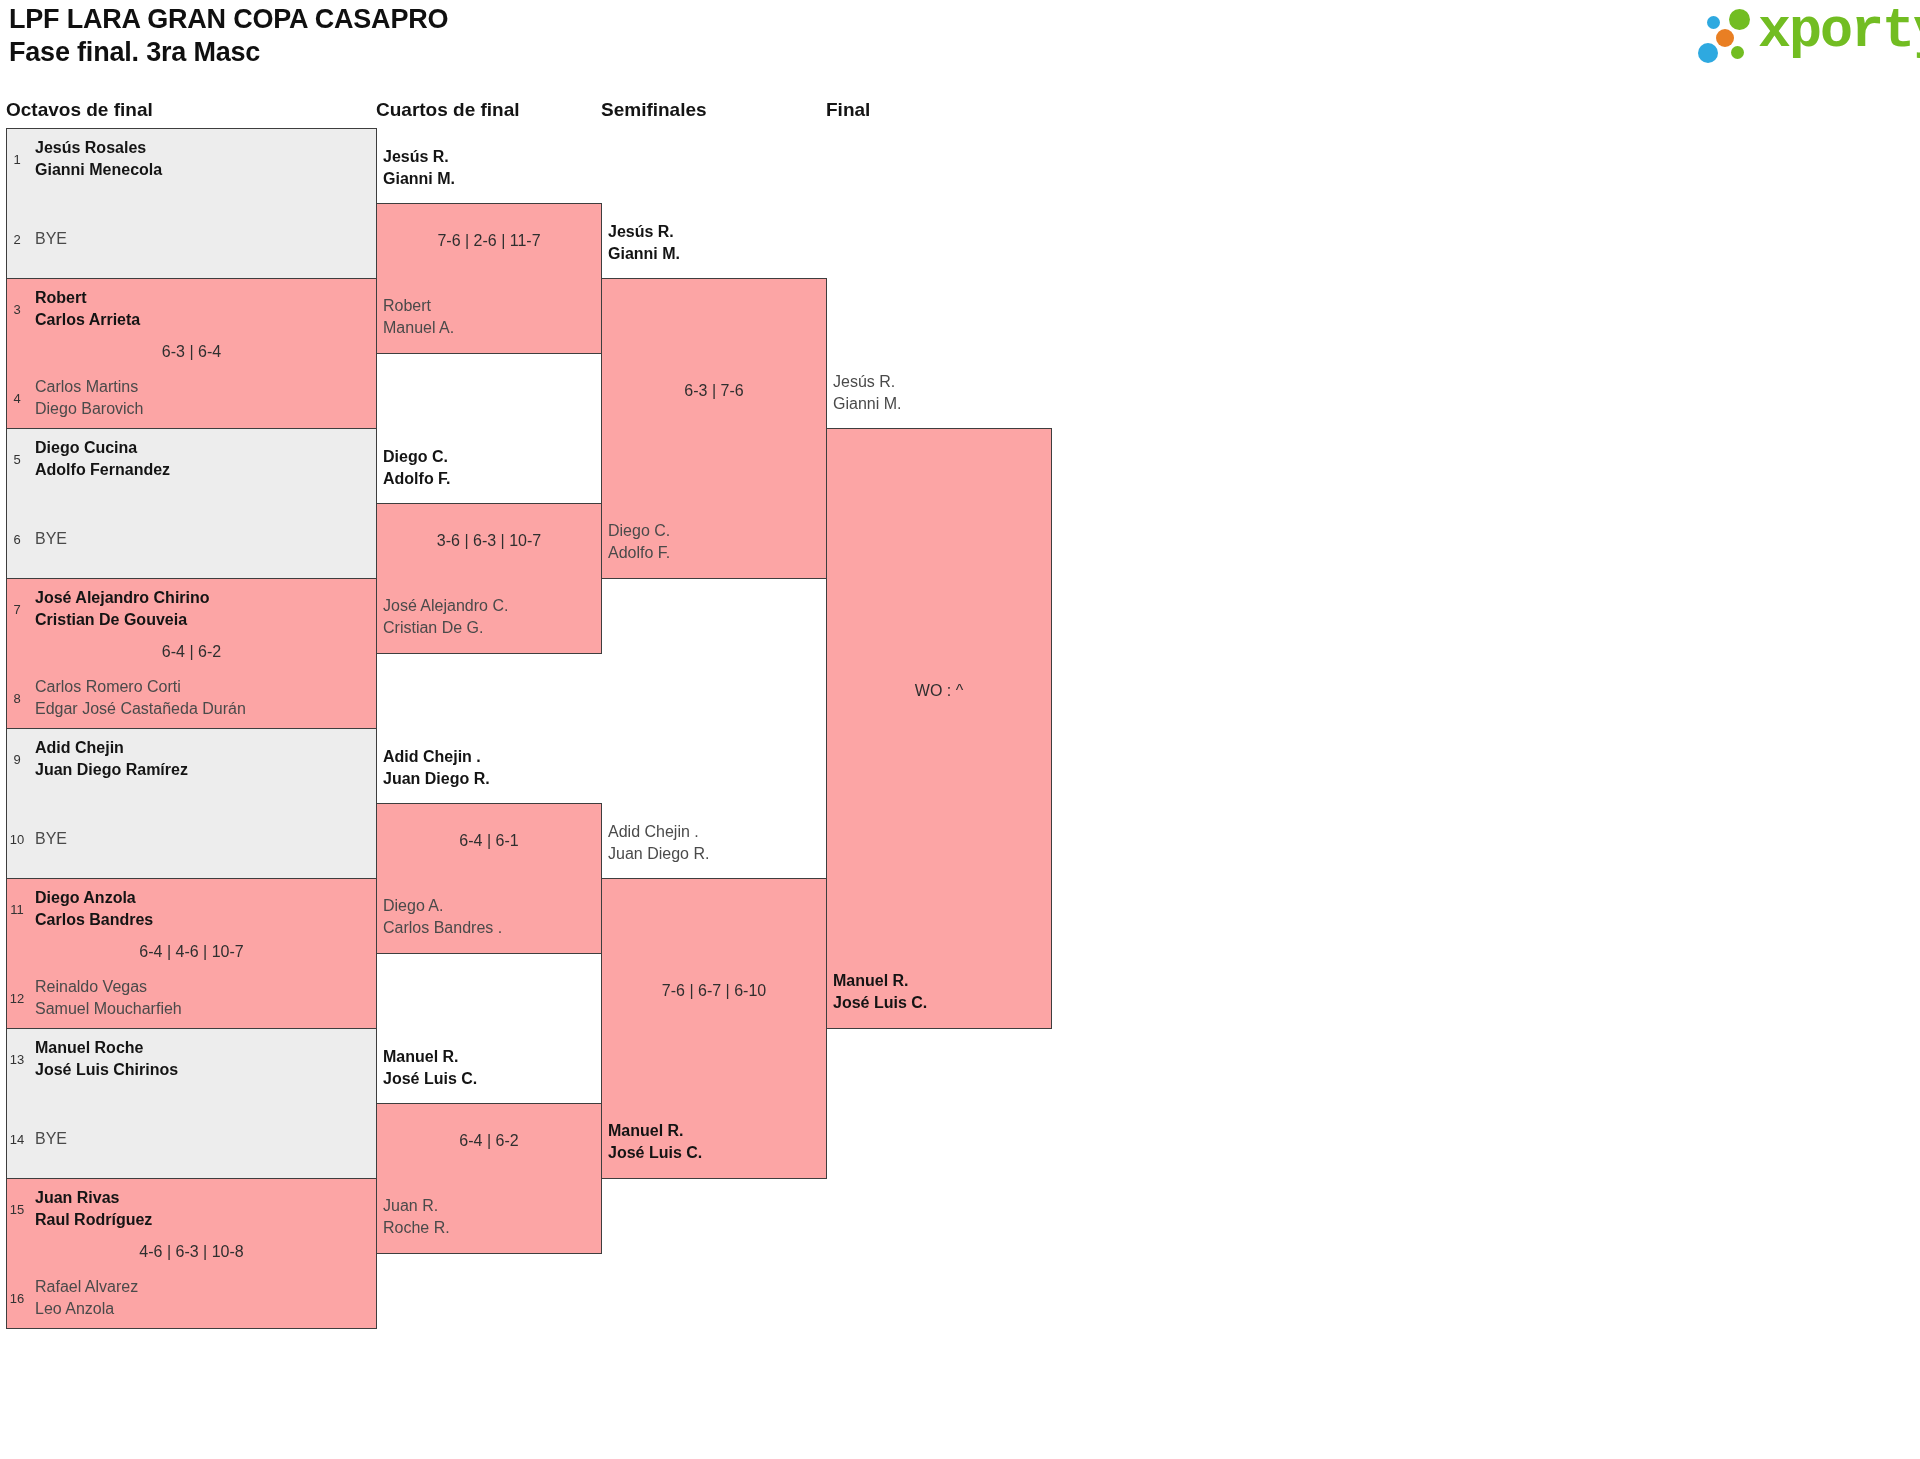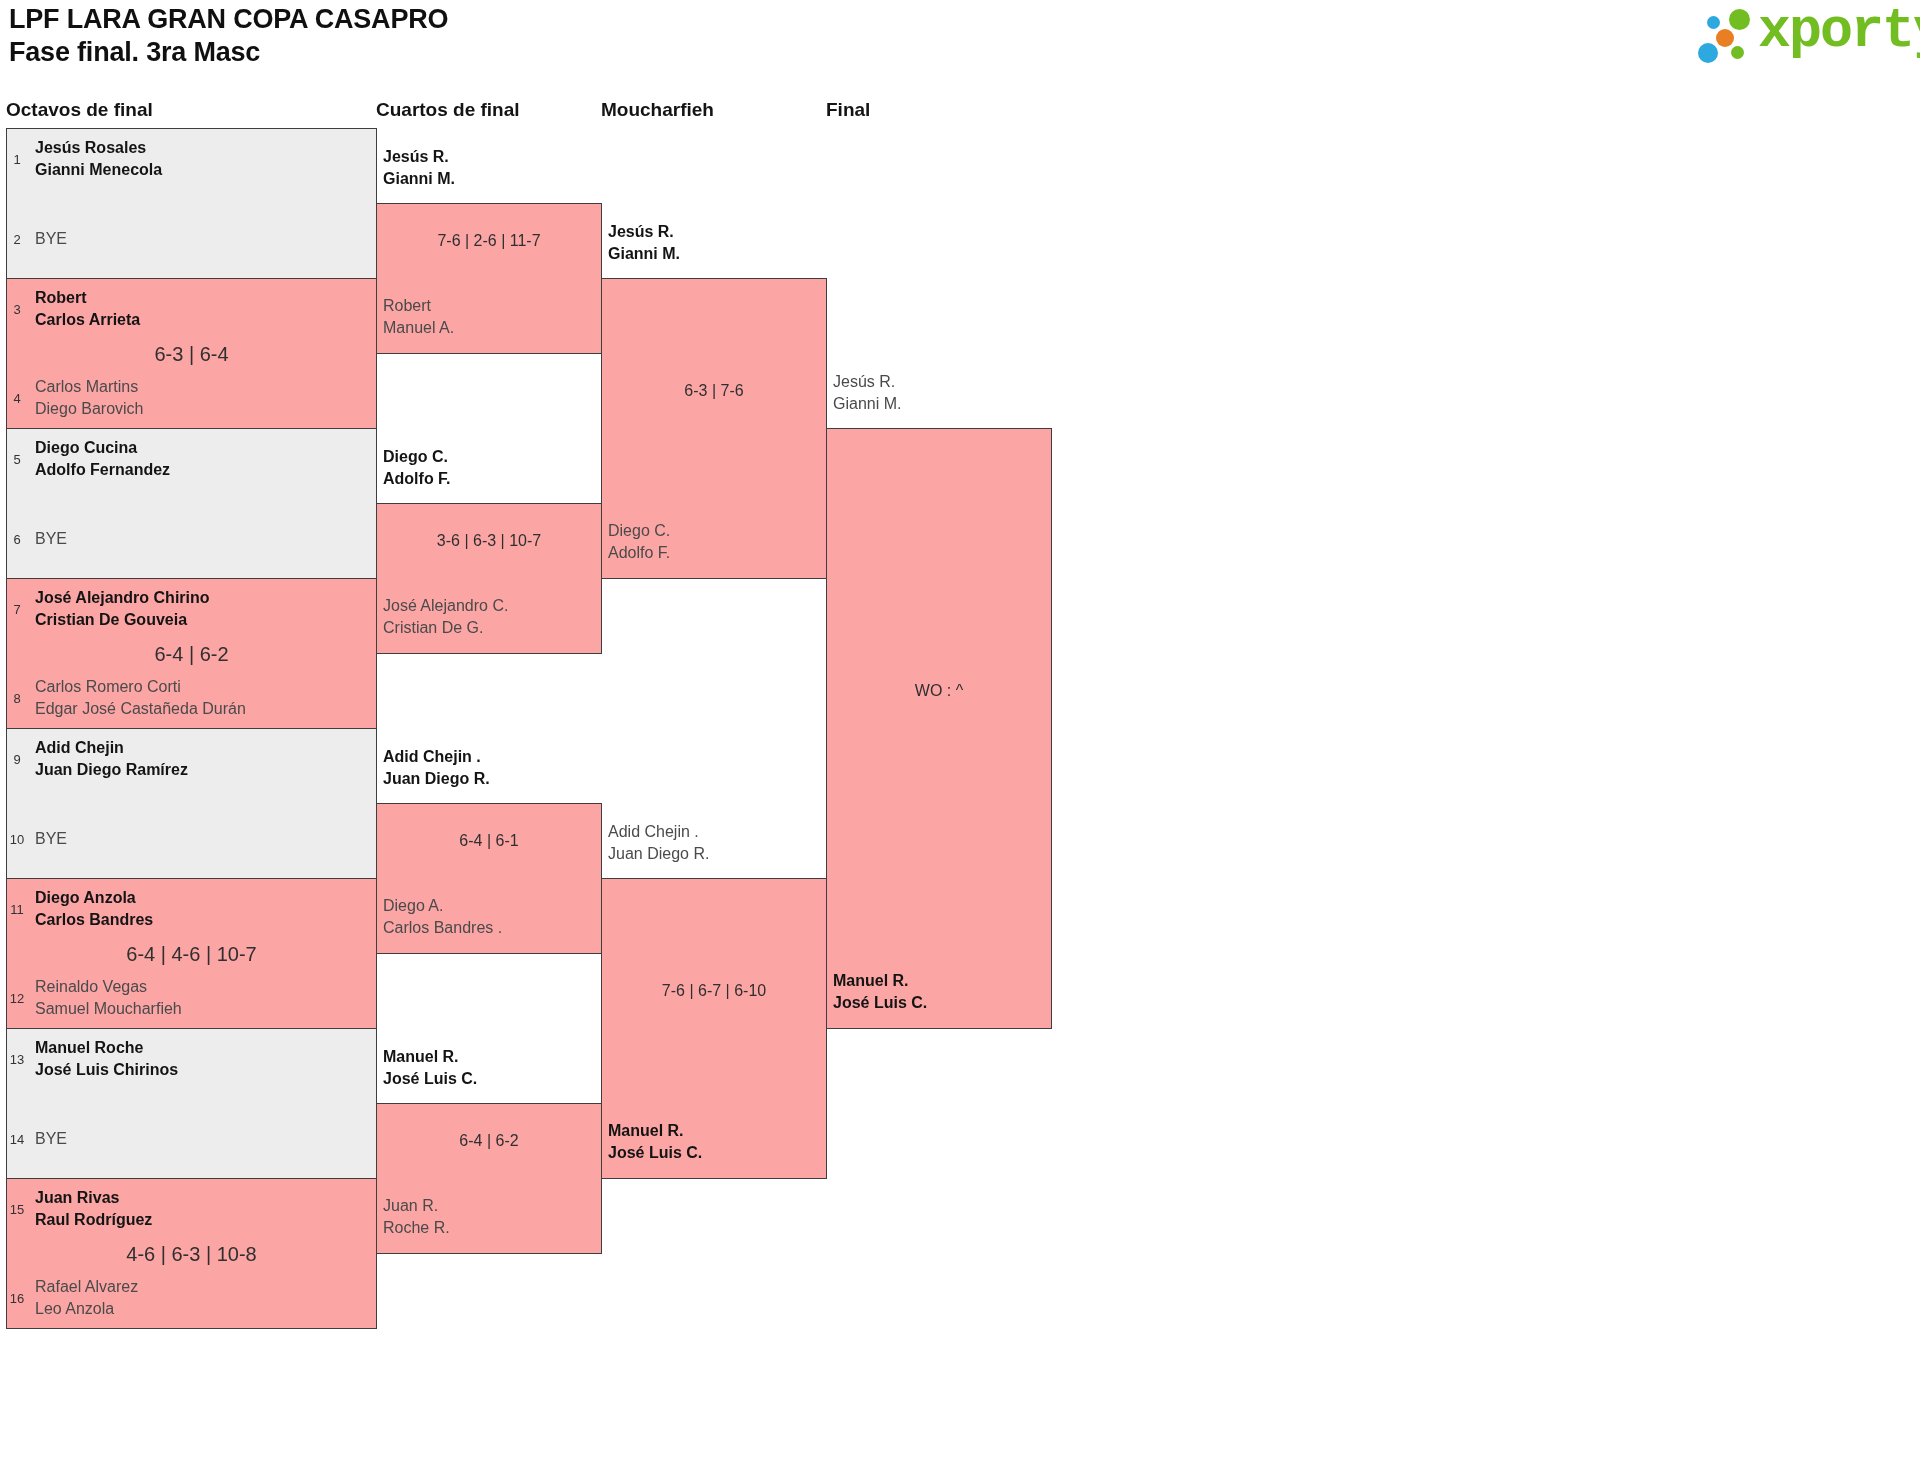--- a/index.html
+++ b/index.html
@@ -40,21 +40,21 @@
   .prow.bot { bottom:8px; }
   .prow.byerow { height:22px; bottom:28px; }
   .seed { position:absolute; left:0; top:0; bottom:0; width:20px;
           display:flex; align-items:center; justify-content:center;
           font-size:13px; color:#333333; }
   .pname { display:block; margin-left:28px; font-size:16px; line-height:22px; }
   .ln { display:block; min-height:22px; }
   .w { font-weight:bold; color:#141414; }
   .l { font-weight:normal; color:#4a4a4a; }
   .mscore { position:absolute; left:0; right:0; top:calc(50% - 11px); height:22px;
-            text-align:center; font-size:20px; color:#2f2f2f; }
+            text-align:center; font-size:16px; color:#2f2f2f; }
   
   .lbl { position:absolute; left:6px; font-size:16px; line-height:22px; white-space:nowrap; }
   .ltop { bottom:calc(100% + 14px); }
   .lbot { bottom:14px; }
   .cscore { position:absolute; left:0; right:0; top:calc(50% - 47px); height:22px;
             text-align:center; font-size:16px; color:#2f2f2f; }
 </style>
 </head>
 <body>
 
@@ -69,21 +69,21 @@
     <span class="dot d1" style="background: rgb(46, 169, 224);"></span>
     <span class="dot d2" style="background: rgb(114, 189, 34);"></span>
     <span class="dot d3" style="background: rgb(233, 127, 35);"></span>
     <span class="dot d4" style="background: rgb(46, 169, 224);"></span>
     <span class="dot d5" style="background: rgb(114, 189, 34);"></span>
     <span class="logo-text" style="color: rgb(114, 189, 34);">xporty</span>
   </div>
 
   <div class="rh rh0">Octavos de final</div>
   <div class="rh rh1">Cuartos de final</div>
-  <div class="rh rh2">Moucharfieh</div>
+  <div class="rh rh2">Semifinales</div>
   <div class="rh rh3">Final</div>
 
   <div class="cell r16 gray" style="top:128px">
     <div class="prow top">
       <span class="seed">1</span>
       <span class="pname w">
           <span class="ln">Jesús Rosales</span>
           <span class="ln">Gianni Menecola</span>
         </span>
     </div>

